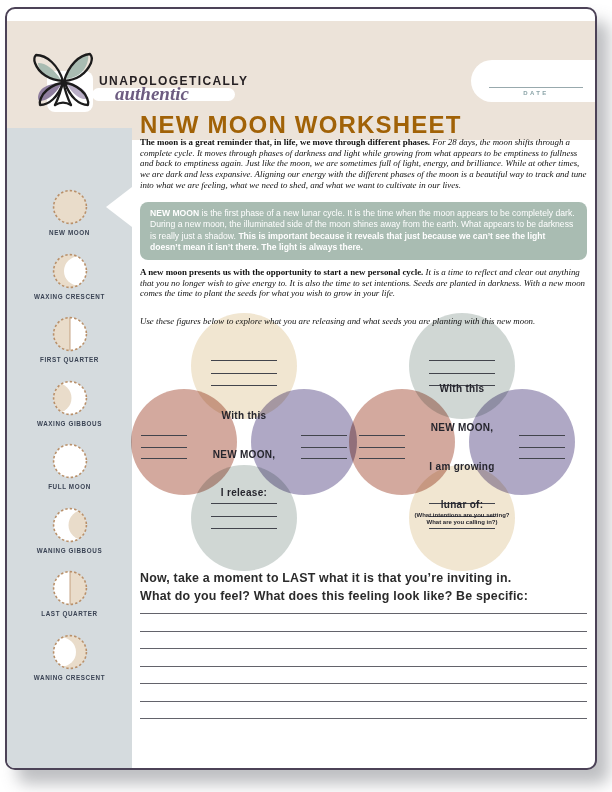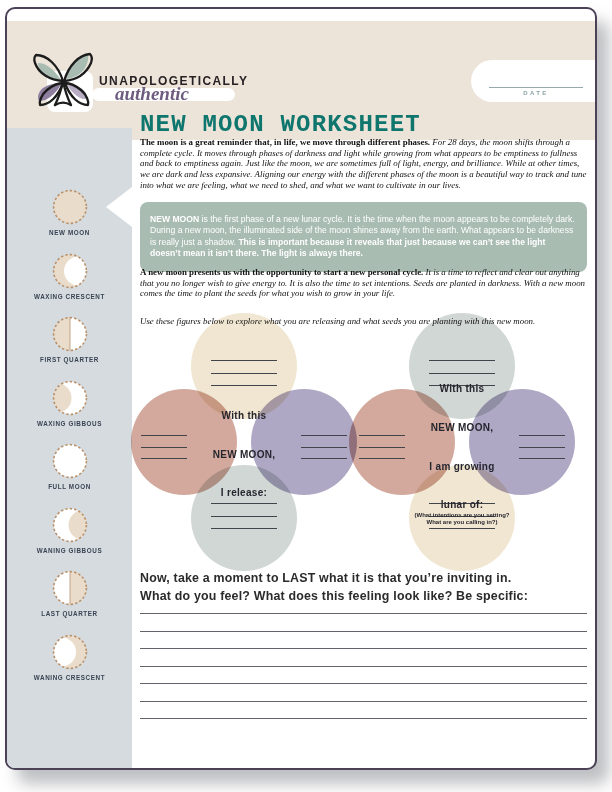--- a/index.html
+++ b/index.html
@@ -12,32 +12,32 @@
   
   .header-band { position:absolute; left:0; top:12px; width:588px; height:119px; background:#ece3d9; }
   .logo-bg { position:absolute; left:40px; top:50px; width:46px; height:41px; background:#ffffff; border-radius:8px; }
   .logo-svg { position:absolute; left:18px; top:26px; }
   .script-pill { position:absolute; left:85px; top:67px; width:143px; height:13px; background:#ffffff; border-radius:7px; }
   .brand-name { position:absolute; left:92px; top:53px; font-size:12px; font-weight:700; letter-spacing:1.4px; color:#262124; }
   .brand-script { position:absolute; left:108px; top:62px; font-family:"Liberation Serif", serif; font-style:italic; font-weight:700; font-size:19px; color:#6d5c80; }
   .date-box { position:absolute; right:0; top:39px; width:124px; height:42px; background:#ffffff; border-radius:21px 0 0 21px; }
   .date-line { position:absolute; left:18px; top:27px; width:94px; border-bottom:1px solid #98a9ad; }
   .date-label { position:absolute; left:18px; top:30px; width:94px; text-align:center; font-size:6px; font-weight:700; letter-spacing:2.4px; color:#8ba4a8; }
-  .page-title { position:absolute; left:133px; top:90px; font-size:24px; font-weight:700; letter-spacing:1.2px; color:#0f766e; white-space:nowrap;font-family:Liberation Mono, monospace; }
+  .page-title { position:absolute; left:133px; top:90px; font-size:24px; font-weight:700; letter-spacing:1.2px; color:#a16207; white-space:nowrap; }
   
   .sidebar { position:absolute; left:0; top:119px; width:125px; height:640px; background:#d5dbde; }
   .sidebar-notch { position:absolute; left:99px; top:178px; width:0; height:0; border-top:20px solid transparent; border-bottom:20px solid transparent; border-right:26px solid #ffffff; }
   .moon-item { position:absolute; left:0; width:125px; text-align:center; }
   .moon-item svg { display:block; margin:0 auto; }
   .moon-label { margin-top:2px; font-size:6.3px; font-weight:700; letter-spacing:0.6px; color:#3a4354; }
   
   .para { position:absolute; left:133px; width:447px; font-family:"Liberation Serif", serif; font-size:8.9px; line-height:10.7px; color:#111111; }
   .para .lead { font-weight:700; font-style:normal; }
   .para .rest, .para.italic { font-style:italic; }
-  .highlight-box { position:absolute; left:133px; top:193px; width:447px; background:#a9bcb2; border-radius:8px; padding:12px 10px; color:#ffffff; font-size:8.6px; line-height:11.4px; }
+  .highlight-box { position:absolute; left:133px; top:193px; width:447px; background:#a9bcb2; border-radius:8px; padding:6px 10px; color:#ffffff; font-size:8.6px; line-height:11.4px; }
   .highlight-box b { font-weight:700; }
   
   .venn { position:absolute; width:280px; height:256px; }
   .vcircle { position:absolute; width:106px; height:106px; border-radius:50%; mix-blend-mode:multiply; opacity:0.92; }
   .vline { position:absolute; border-top:1px solid #42444c; }
   .vlabel { position:absolute; left:60px; top:0; width:160px; height:240px; display:flex; flex-direction:column; align-items:center; justify-content:center; text-align:center; z-index:5; }
   .vlabel .big { font-size:10px; font-weight:700; color:#26262e; line-height:13.6px; letter-spacing:0.3px;margin-top:25px; }
   .vlabel .small { font-size:6px; font-weight:700; color:#26262e; line-height:7.4px; }
   .vlabel .small:first-of-type { margin-top:3px; }
   

